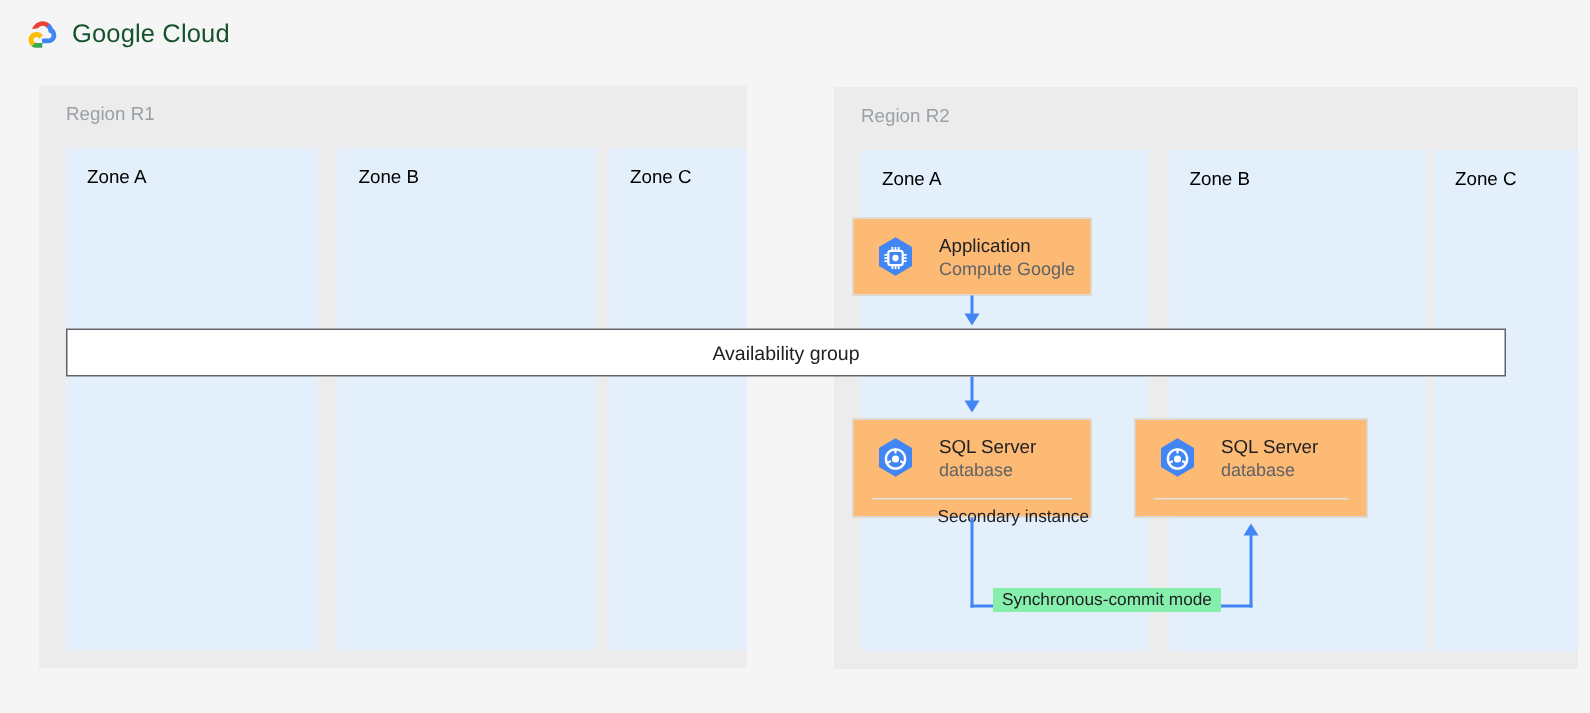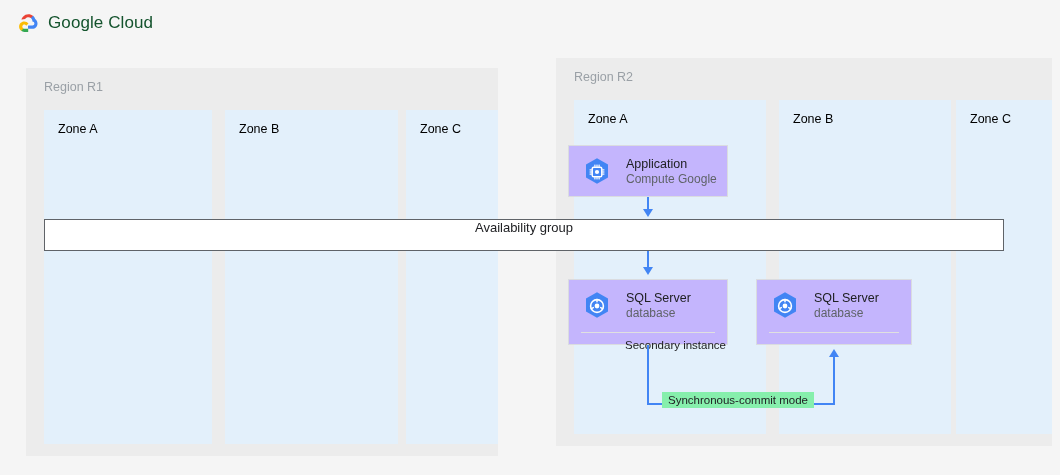--- a/index.html
+++ b/index.html
@@ -34,21 +34,21 @@
     color: #14532d;
     letter-spacing: 0.1px;
     white-space: nowrap;
   }
 
   
   .region {
     position: absolute;
     background: #ECECEC;
   }
-  #region-r1 { left: 26px;  top: 68px; width: 472px; height: 388px; }
+  #region-r1 { left: 26px;  top: 57px; width: 472px; height: 388px; }
   #region-r2 { left: 556px; top: 58px; width: 496px; height: 388px; }
 
   .region-label {
     position: absolute;
     left: 18px; top: 12px;
     font-size: 12.5px;
     color: #9AA0A6;
     white-space: nowrap;
   }
 
@@ -79,33 +79,33 @@
 
   
   #availability-group {
     position: absolute;
     left: 44px; top: 219px;
     width: 960px; height: 32px;
     background: #FFFFFF;
     border: 1px solid #5F6368;
     box-sizing: border-box;
     display: flex;
-    align-items: flex-start;
+    align-items: center;
     justify-content: center;
   }
   #availability-group-label {
     font-size: 13px;
     color: #202124;
     white-space: nowrap;
   }
 
   
   .node {
     position: absolute;
-    background: #c4b5fd;
+    background: #fdba74;
     border: 1px solid #DADCE0;
     box-sizing: border-box;
     padding: 0;
   }
   .node-main {
     display: flex;
     align-items: center;
     padding: 9px 12px 9px 11px;
   }
   .node-icon {

